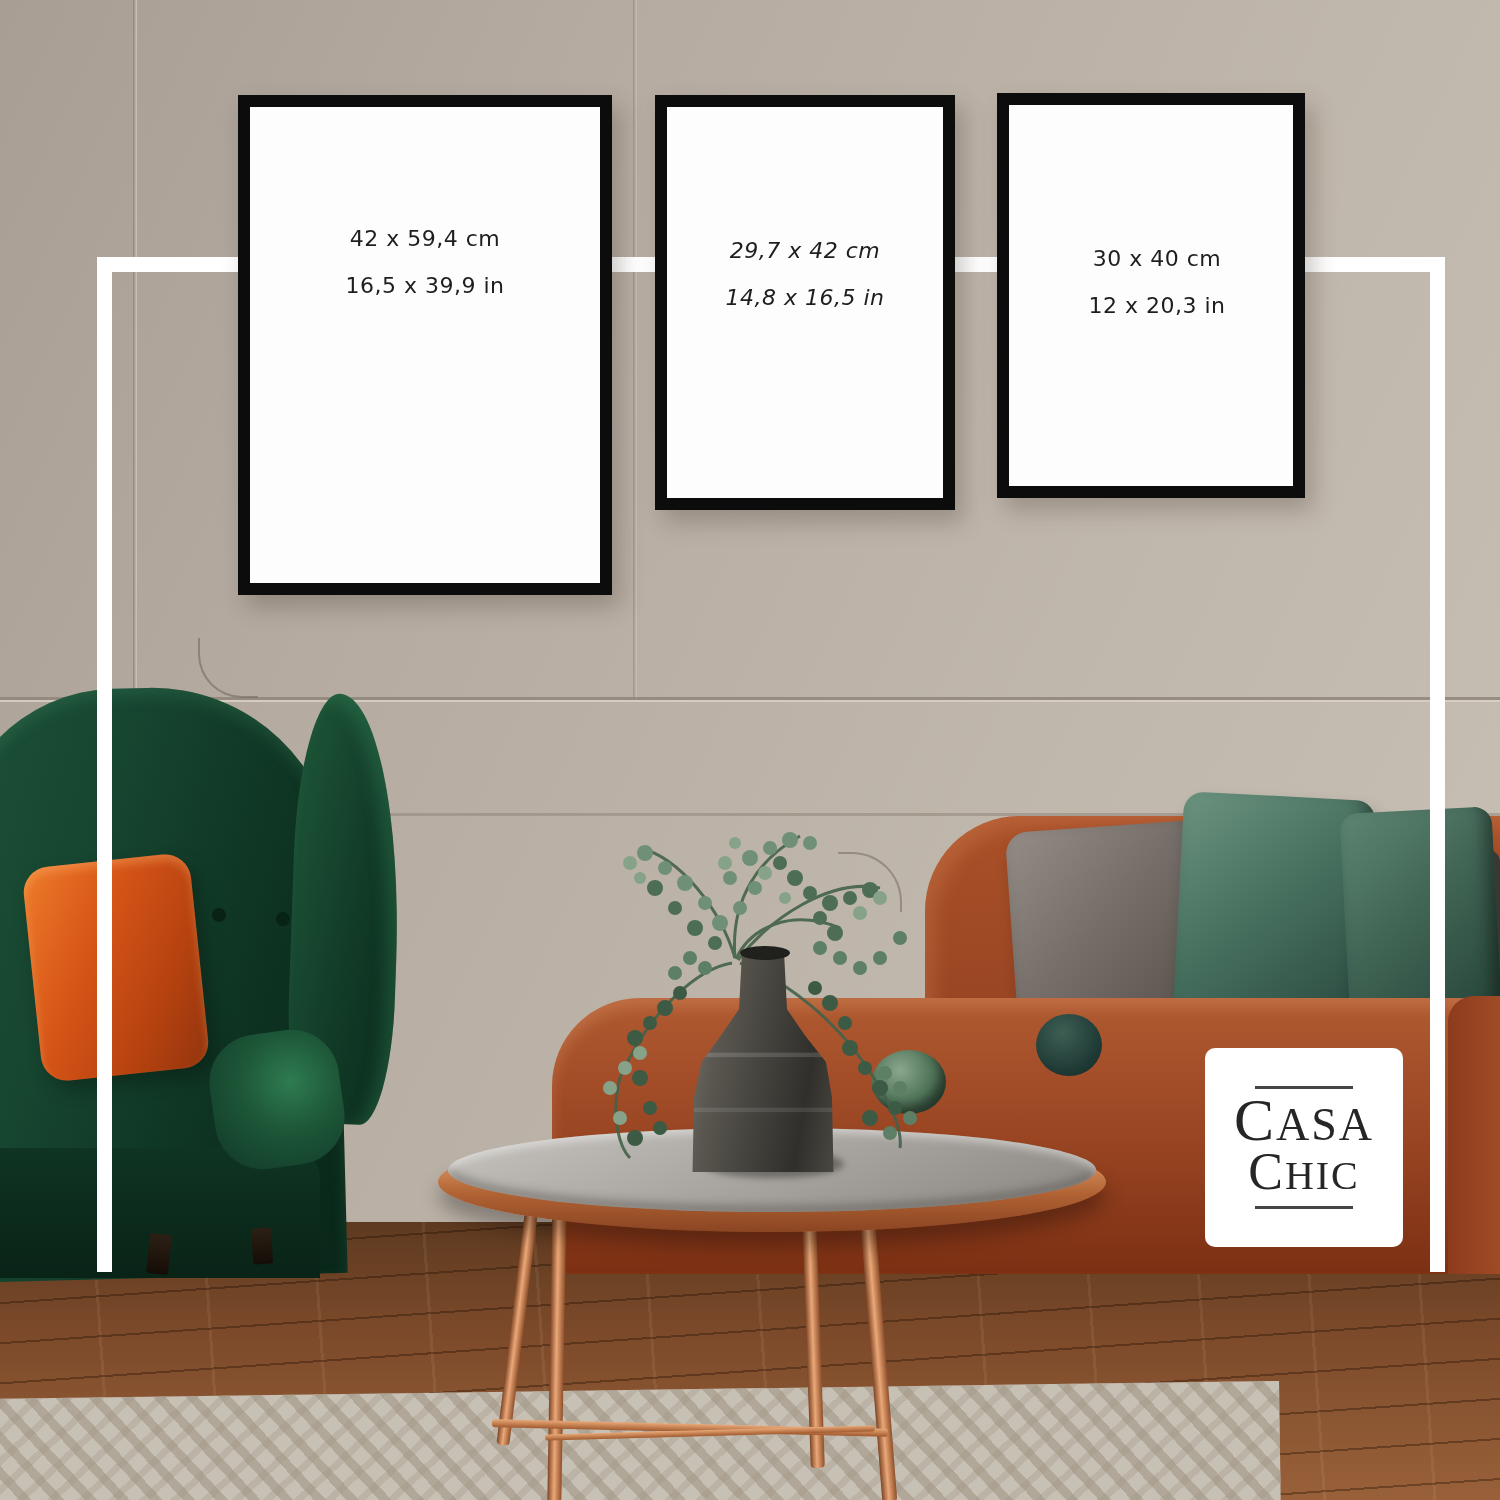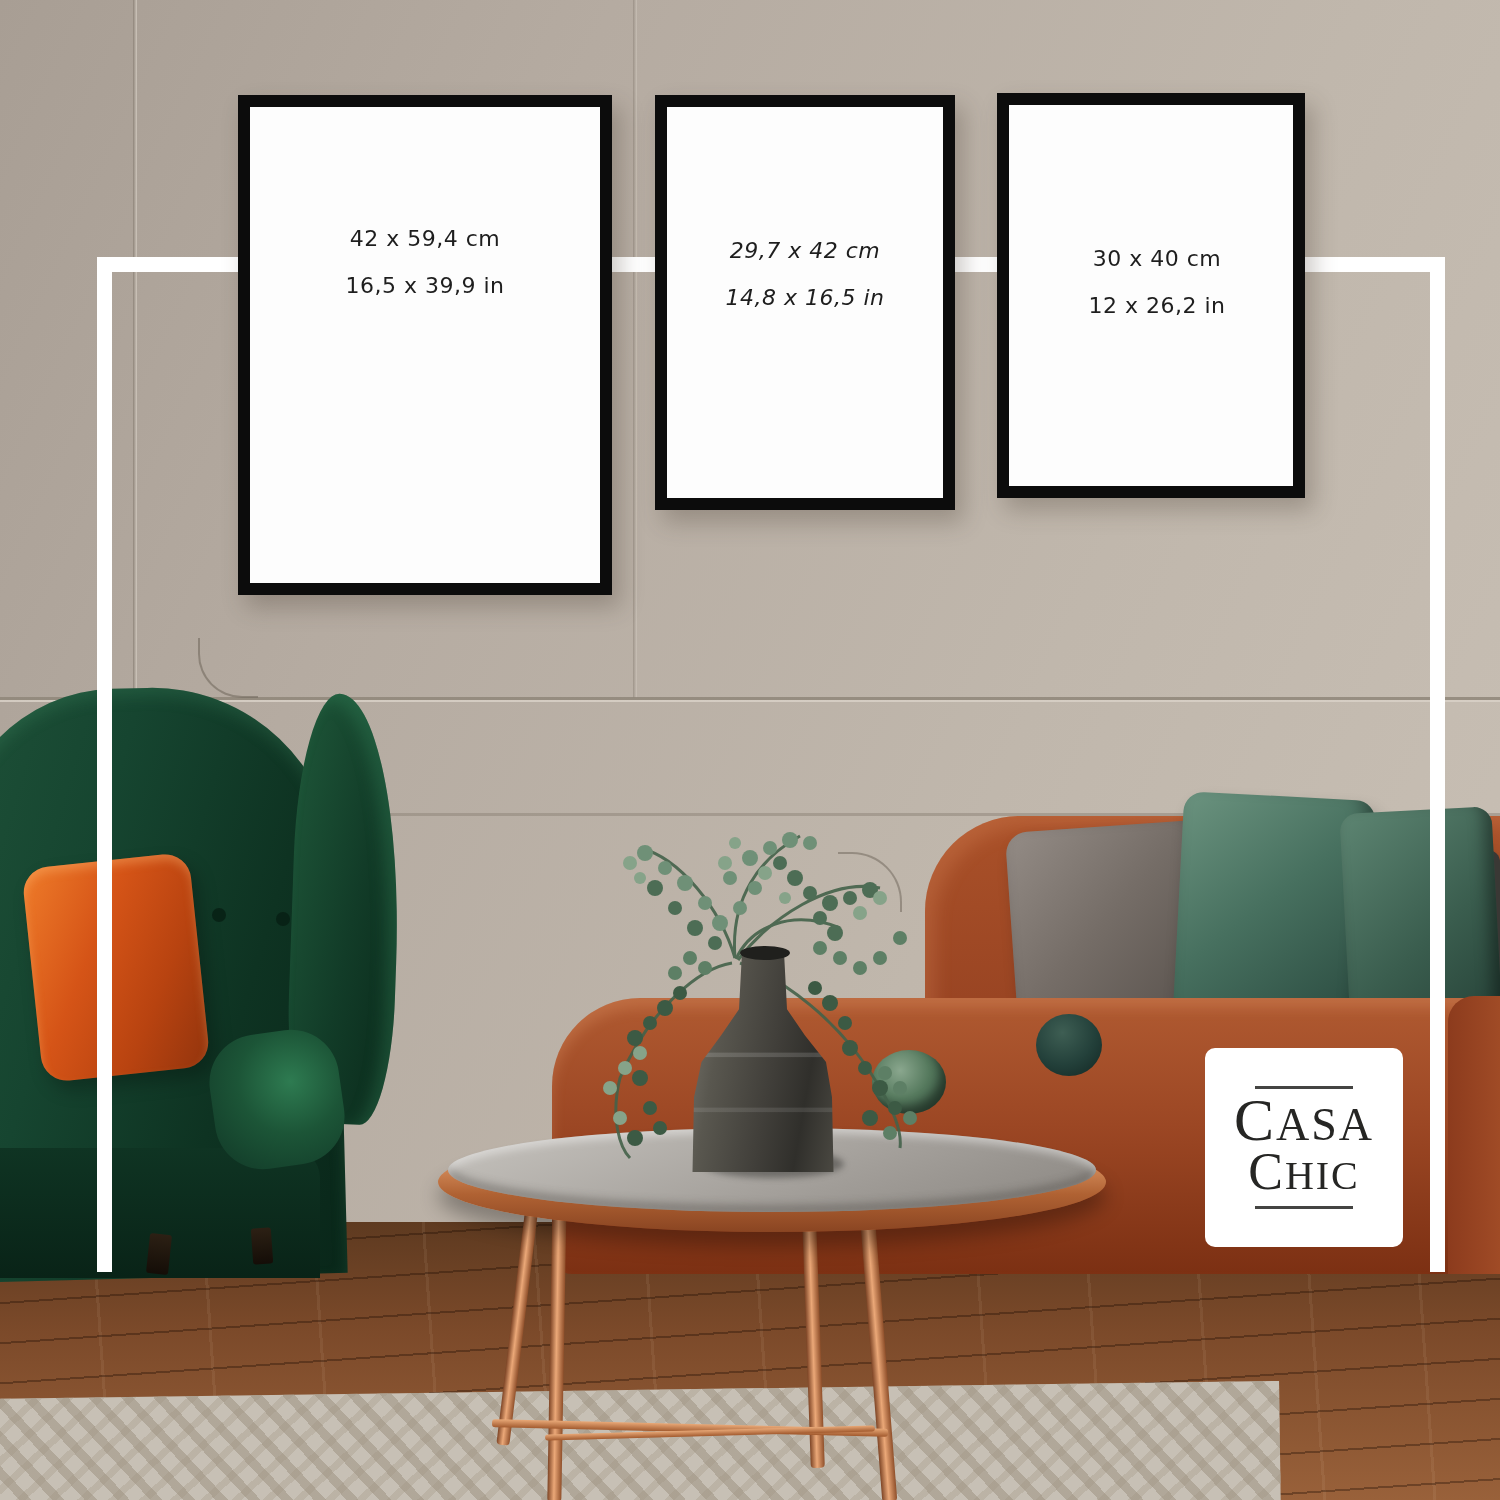--- a/index.html
+++ b/index.html
@@ -302,21 +302,21 @@
   </div>
   <div class="abs poster-frame" id="poster-frame-a3">
     <div class="frame-size">
       <div>29,7 x 42 cm</div>
       <div>14,8 x 16,5 in</div>
     </div>
   </div>
   <div class="abs poster-frame" id="poster-frame-3040">
     <div class="frame-size">
       <div>30 x 40 cm</div>
-      <div>12 x 26,2 in</div>
+      <div>12 x 20,3 in</div>
     </div>
   </div>
 
   <div class="abs" id="brand-logo">
     <div class="logo-rule" id="logo-rule-top"></div>
     <div id="logo-casa">CASA</div>
     <div id="logo-chic">CHIC</div>
     <div class="logo-rule" id="logo-rule-bottom"></div>
   </div>
 

